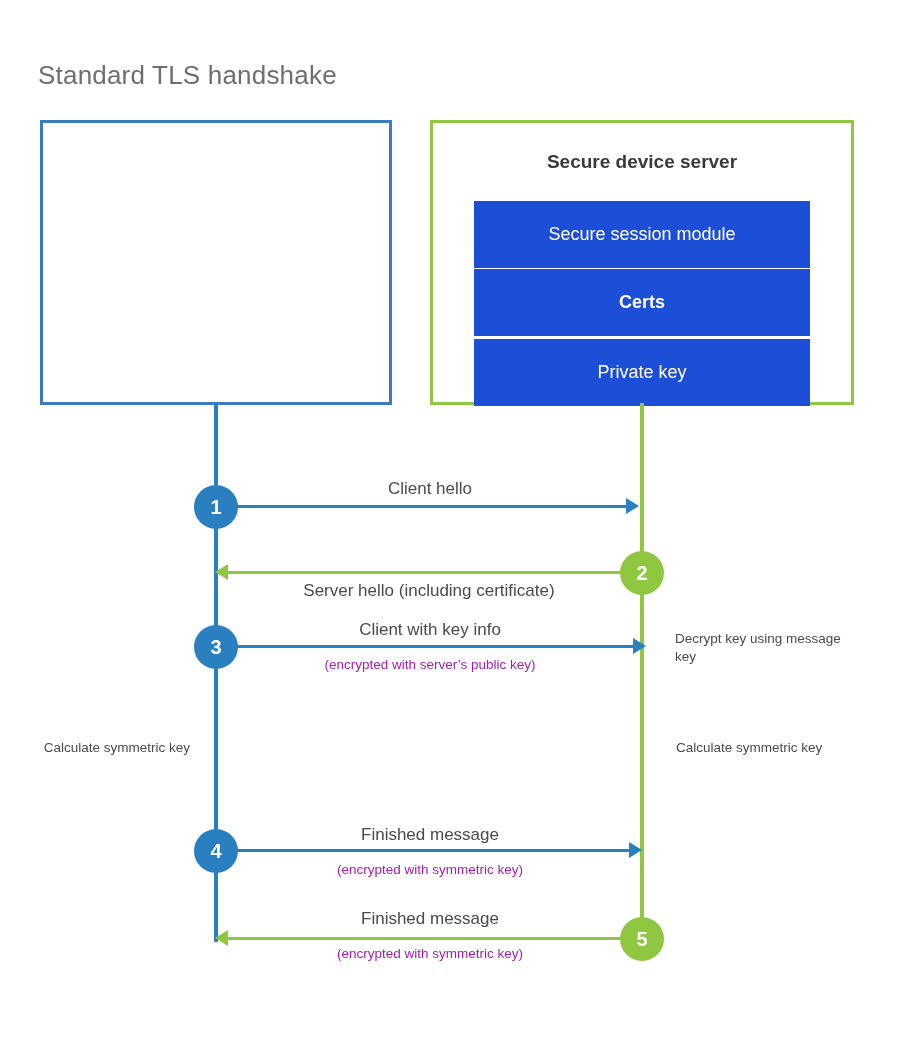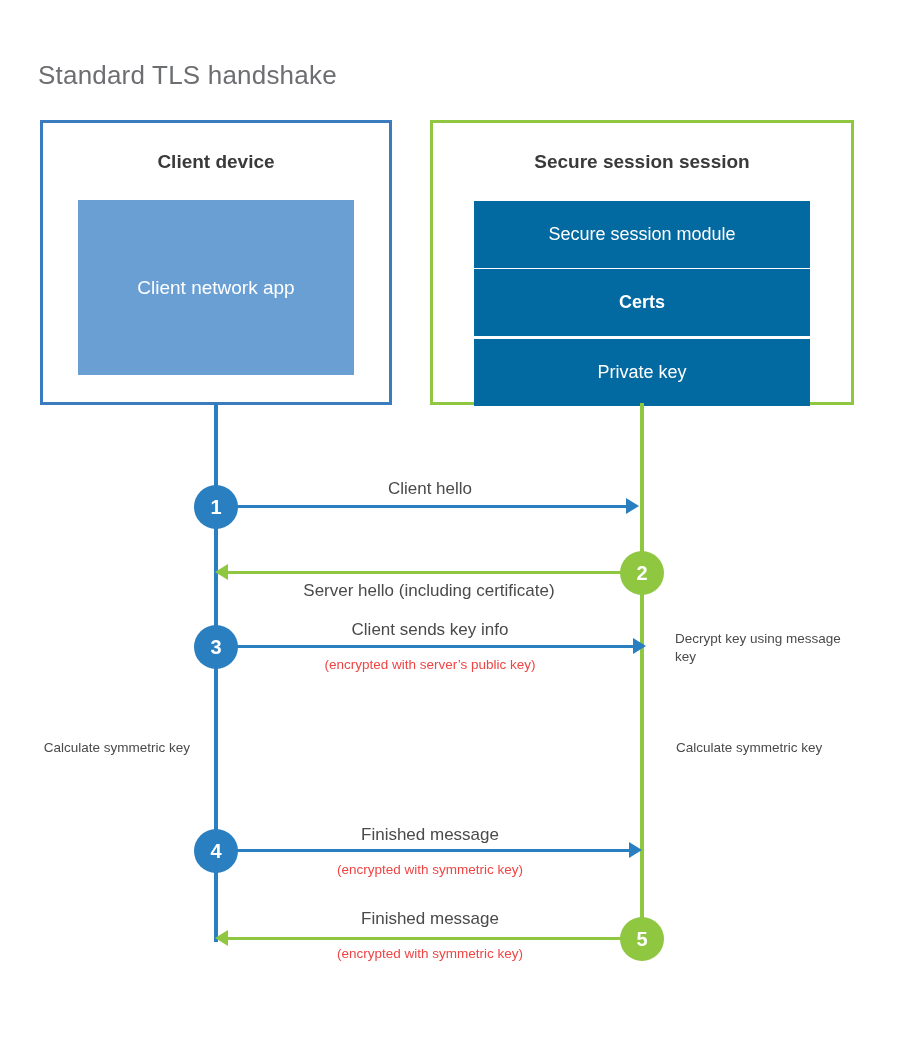--- a/index.html
+++ b/index.html
@@ -77,21 +77,21 @@
     text-align: center;
     line-height: 1.35;
     box-sizing: border-box;
     padding: 0 12px;
   }
   .server-module {
     position: absolute;
     left: 41px;
     width: 336px;
     height: 67px;
-    background: #0369a1;
+    background: #1d4ed8;
     color: #ffffff;
     font-size: 18px;
     font-weight: 300;
     display: flex;
     align-items: center;
     justify-content: center;
     box-sizing: border-box;
   }
   #server-module-0 { top: 78px; }
   #server-module-1 { top: 146px; font-weight: bold; }
@@ -176,21 +176,21 @@
     font-size: 17px;
     font-weight: 300;
     color: #4a4a4a;
     white-space: nowrap;
   }
   .msg-sublabel {
     position: absolute;
     text-align: center;
     font-size: 13.5px;
     font-weight: 300;
-    color: #ef4444;
+    color: #a21caf;
     white-space: nowrap;
   }
   #msg-1-label { left: 240px; width: 380px; top: 479px; }
   #msg-2-label { left: 230px; width: 398px; top: 581px; }
   #msg-3-label { left: 240px; width: 380px; top: 620px; }
   #msg-3-sublabel { left: 240px; width: 380px; top: 657px; }
   #msg-4-label { left: 240px; width: 380px; top: 825px; }
   #msg-4-sublabel { left: 240px; width: 380px; top: 862px; }
   #msg-5-label { left: 240px; width: 380px; top: 909px; }
   #msg-5-sublabel { left: 240px; width: 380px; top: 946px; }
@@ -221,45 +221,43 @@
     width: 170px;
     text-align: left;
   }
 </style>
 </head>
 <body>
 
 <div id="diagram-title">Standard TLS handshake</div>
 
 <div id="client-device-box" class="entity-box">
-  <div class="entity-title">Client device</div>
-  <div id="client-app-block">Client network app</div>
 </div>
 
 <div id="secure-server-box" class="entity-box">
-  <div class="entity-title">Secure session session</div>
+  <div class="entity-title">Secure device server</div>
   <div id="server-module-0" class="server-module">Secure session module</div>
   <div id="server-module-1" class="server-module">Certs</div>
   <div id="server-module-2" class="server-module">Private key</div>
 </div>
 
 <div id="client-lifeline" class="lifeline"></div>
 <div id="server-lifeline" class="lifeline"></div>
 
 <div id="msg-1-label" class="msg-label">Client hello</div>
 <div id="arrow-1-line" class="arrow-line blue"></div>
 <div id="arrow-1-head" class="arrow-head right-blue"></div>
 <div id="step-circle-1" class="step-circle blue">1</div>
 
 <div id="msg-2-label" class="msg-label">Server hello (including certificate)</div>
 <div id="arrow-2-line" class="arrow-line green"></div>
 <div id="arrow-2-head" class="arrow-head left-green"></div>
 <div id="step-circle-2" class="step-circle green">2</div>
 
-<div id="msg-3-label" class="msg-label">Client sends key info</div>
+<div id="msg-3-label" class="msg-label">Client with key info</div>
 <div id="msg-3-sublabel" class="msg-sublabel">(encrypted with server’s public key)</div>
 <div id="arrow-3-line" class="arrow-line blue"></div>
 <div id="arrow-3-head" class="arrow-head right-blue"></div>
 <div id="step-circle-3" class="step-circle blue">3</div>
 
 <div id="annotation-decrypt" class="annotation">Decrypt key using message key</div>
 <div id="annotation-client-calc" class="annotation">Calculate symmetric key</div>
 <div id="annotation-server-calc" class="annotation">Calculate symmetric key</div>
 
 <div id="msg-4-label" class="msg-label">Finished message</div>

